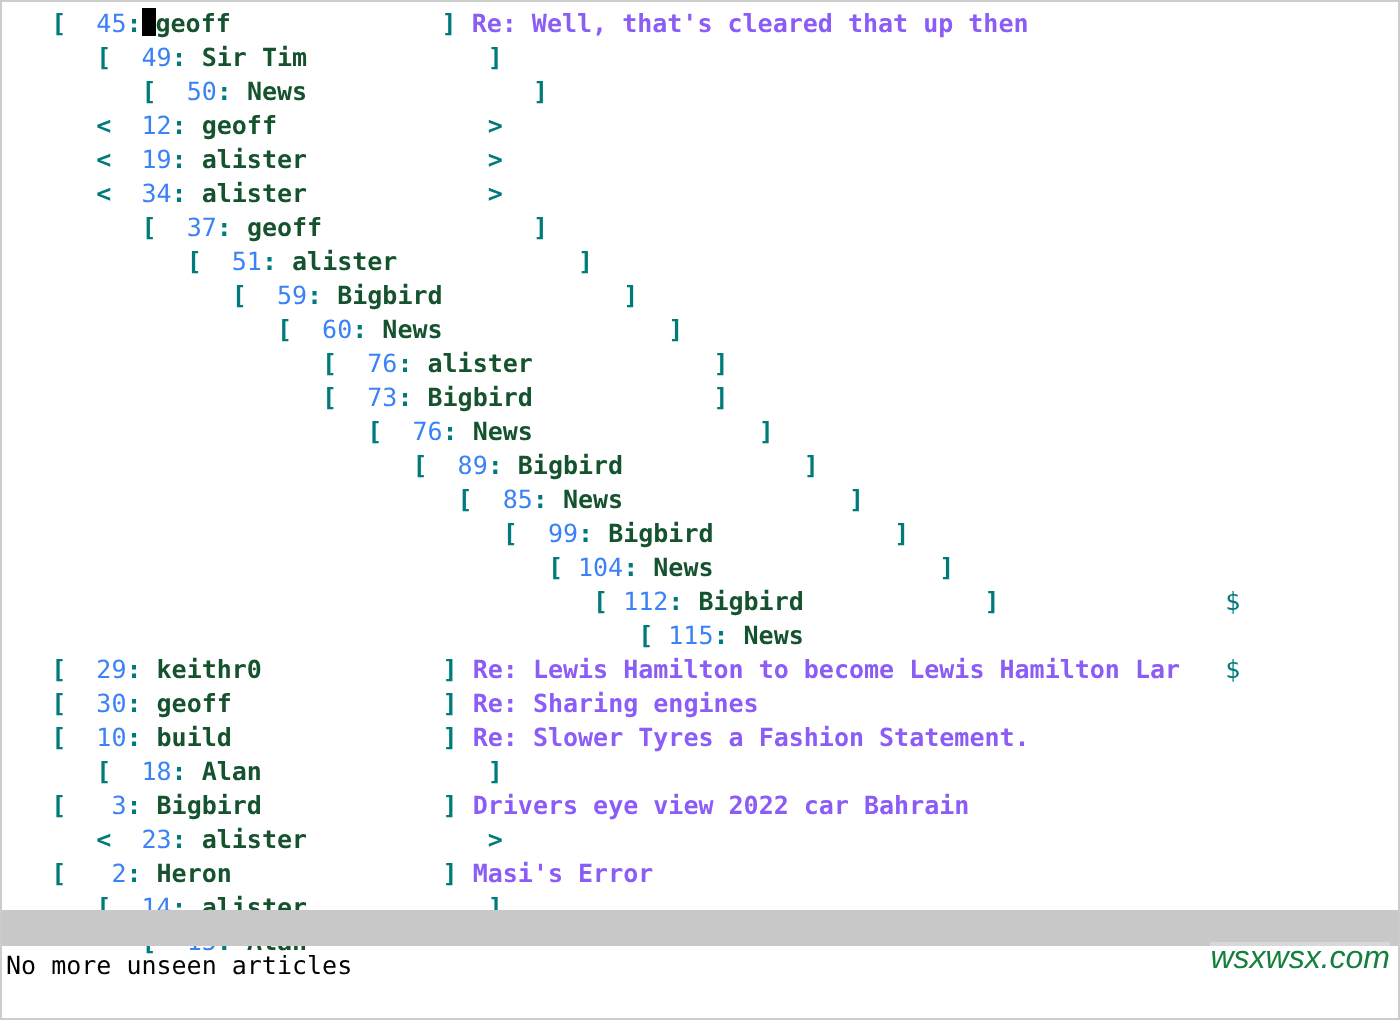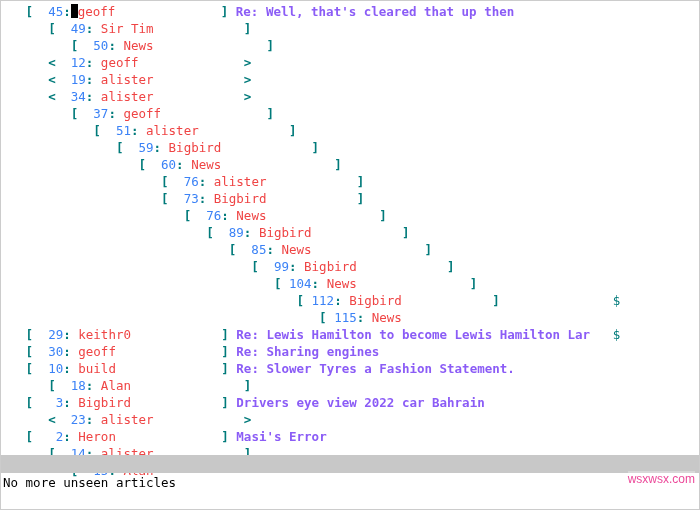--- a/index.html
+++ b/index.html
@@ -16,21 +16,21 @@
     position: relative;
   }
   .main {
     position: absolute;
     top: 2px; left: 2px; right: 2px;
     white-space: pre;
   }
   .row { height: 17px; }
   .bracket { color: #007a7a; font-weight: bold; }
   .num    { color: #3b82f6; }
-  .author { color: #ef4444; font-weight: normal; }
+  .author { color: #14532d; font-weight: bold; }
   .subj   { color: #8b5cf6; font-weight: bold; }
   .extra  { color: #007a7a; }
   .cursor {
     display: inline-block;
     width: 7px; height: 14px;
     background: #000;
     vertical-align: -2px;
   }
   .modeline {
     position: absolute;
@@ -44,24 +44,25 @@
     font-size: 12.5px;
     line-height: 18px;
   }
   .msg {
     position: absolute;
     bottom: 18px; left: 2px; text-align: right;
   }
   .watermark {
     position: absolute;
     bottom: 21px; right: 4px;
-    font-size: 12px;
-    color: #ec4899;
+    font-size: 16px;
+    color: #15803d;
     font-family: Arial, sans-serif;
     background: rgba(255,255,255,0.3);
+    font-style: italic;
   }
 </style>
 </head>
 <body>
 
 <div class="main" id="main"><div class="row">   <span class="bracket">[</span> <span class="num"> 45</span><span class="bracket">:</span><span class="cursor"></span><span class="author">geoff</span>              <span class="bracket">]</span> <span class="subj">Re: Well, that's cleared that up then</span></div><div class="row">      <span class="bracket">[</span> <span class="num"> 49</span><span class="bracket">:</span> <span class="author">Sir Tim</span>            <span class="bracket">]</span></div><div class="row">         <span class="bracket">[</span> <span class="num"> 50</span><span class="bracket">:</span> <span class="author">News</span>               <span class="bracket">]</span></div><div class="row">      <span class="bracket">&lt;</span> <span class="num"> 12</span><span class="bracket">:</span> <span class="author">geoff</span>              <span class="bracket">&gt;</span></div><div class="row">      <span class="bracket">&lt;</span> <span class="num"> 19</span><span class="bracket">:</span> <span class="author">alister</span>            <span class="bracket">&gt;</span></div><div class="row">      <span class="bracket">&lt;</span> <span class="num"> 34</span><span class="bracket">:</span> <span class="author">alister</span>            <span class="bracket">&gt;</span></div><div class="row">         <span class="bracket">[</span> <span class="num"> 37</span><span class="bracket">:</span> <span class="author">geoff</span>              <span class="bracket">]</span></div><div class="row">            <span class="bracket">[</span> <span class="num"> 51</span><span class="bracket">:</span> <span class="author">alister</span>            <span class="bracket">]</span></div><div class="row">               <span class="bracket">[</span> <span class="num"> 59</span><span class="bracket">:</span> <span class="author">Bigbird</span>            <span class="bracket">]</span></div><div class="row">                  <span class="bracket">[</span> <span class="num"> 60</span><span class="bracket">:</span> <span class="author">News</span>               <span class="bracket">]</span></div><div class="row">                     <span class="bracket">[</span> <span class="num"> 76</span><span class="bracket">:</span> <span class="author">alister</span>            <span class="bracket">]</span></div><div class="row">                     <span class="bracket">[</span> <span class="num"> 73</span><span class="bracket">:</span> <span class="author">Bigbird</span>            <span class="bracket">]</span></div><div class="row">                        <span class="bracket">[</span> <span class="num"> 76</span><span class="bracket">:</span> <span class="author">News</span>               <span class="bracket">]</span></div><div class="row">                           <span class="bracket">[</span> <span class="num"> 89</span><span class="bracket">:</span> <span class="author">Bigbird</span>            <span class="bracket">]</span></div><div class="row">                              <span class="bracket">[</span> <span class="num"> 85</span><span class="bracket">:</span> <span class="author">News</span>               <span class="bracket">]</span></div><div class="row">                                 <span class="bracket">[</span> <span class="num"> 99</span><span class="bracket">:</span> <span class="author">Bigbird</span>            <span class="bracket">]</span></div><div class="row">                                    <span class="bracket">[</span> <span class="num">104</span><span class="bracket">:</span> <span class="author">News</span>               <span class="bracket">]</span></div><div class="row">                                       <span class="bracket">[</span> <span class="num">112</span><span class="bracket">:</span> <span class="author">Bigbird</span>            <span class="bracket">]</span>               <span class="extra">$</span></div><div class="row">                                          <span class="bracket">[</span> <span class="num">115</span><span class="bracket">:</span> <span class="author">News</span></div><div class="row">   <span class="bracket">[</span> <span class="num"> 29</span><span class="bracket">:</span> <span class="author">keithr0</span>            <span class="bracket">]</span> <span class="subj">Re: Lewis Hamilton to become Lewis Hamilton Lar</span>   <span class="extra">$</span></div><div class="row">   <span class="bracket">[</span> <span class="num"> 30</span><span class="bracket">:</span> <span class="author">geoff</span>              <span class="bracket">]</span> <span class="subj">Re: Sharing engines</span></div><div class="row">   <span class="bracket">[</span> <span class="num"> 10</span><span class="bracket">:</span> <span class="author">build</span>              <span class="bracket">]</span> <span class="subj">Re: Slower Tyres a Fashion Statement.</span></div><div class="row">      <span class="bracket">[</span> <span class="num"> 18</span><span class="bracket">:</span> <span class="author">Alan</span>               <span class="bracket">]</span></div><div class="row">   <span class="bracket">[</span> <span class="num">  3</span><span class="bracket">:</span> <span class="author">Bigbird</span>            <span class="bracket">]</span> <span class="subj">Drivers eye view 2022 car Bahrain</span></div><div class="row">      <span class="bracket">&lt;</span> <span class="num"> 23</span><span class="bracket">:</span> <span class="author">alister</span>            <span class="bracket">&gt;</span></div><div class="row">   <span class="bracket">[</span> <span class="num">  2</span><span class="bracket">:</span> <span class="author">Heron</span>              <span class="bracket">]</span> <span class="subj">Masi's Error</span></div><div class="row">      <span class="bracket">[</span> <span class="num"> 14</span><span class="bracket">:</span> <span class="author">alister</span>            <span class="bracket">]</span></div><div class="row">         <span class="bracket">[</span> <span class="num"> 15</span><span class="bracket">:</span> <span class="author">Alan</span></div></div>
 
 <div class="modeline">
    
 </div>

